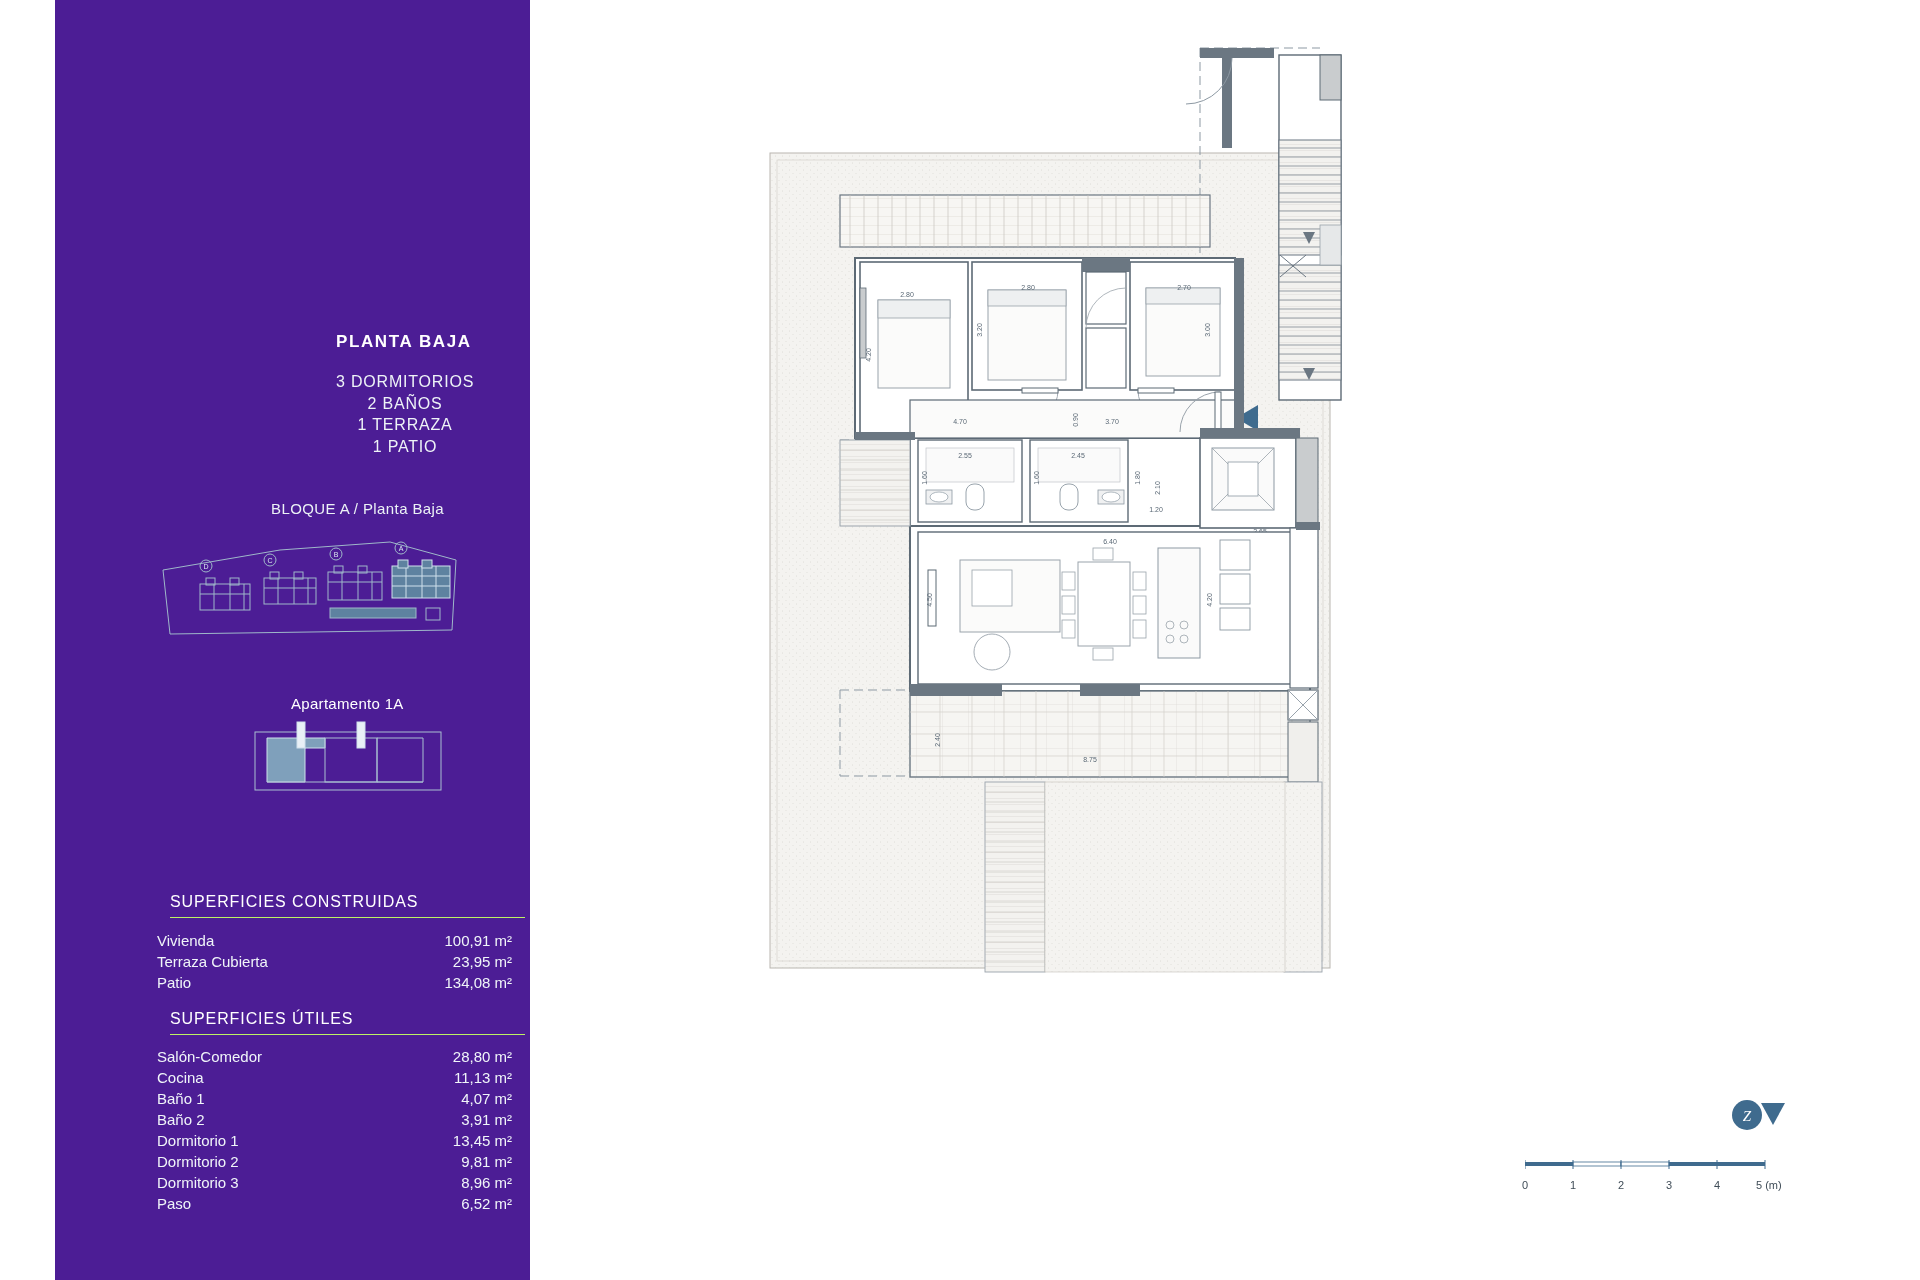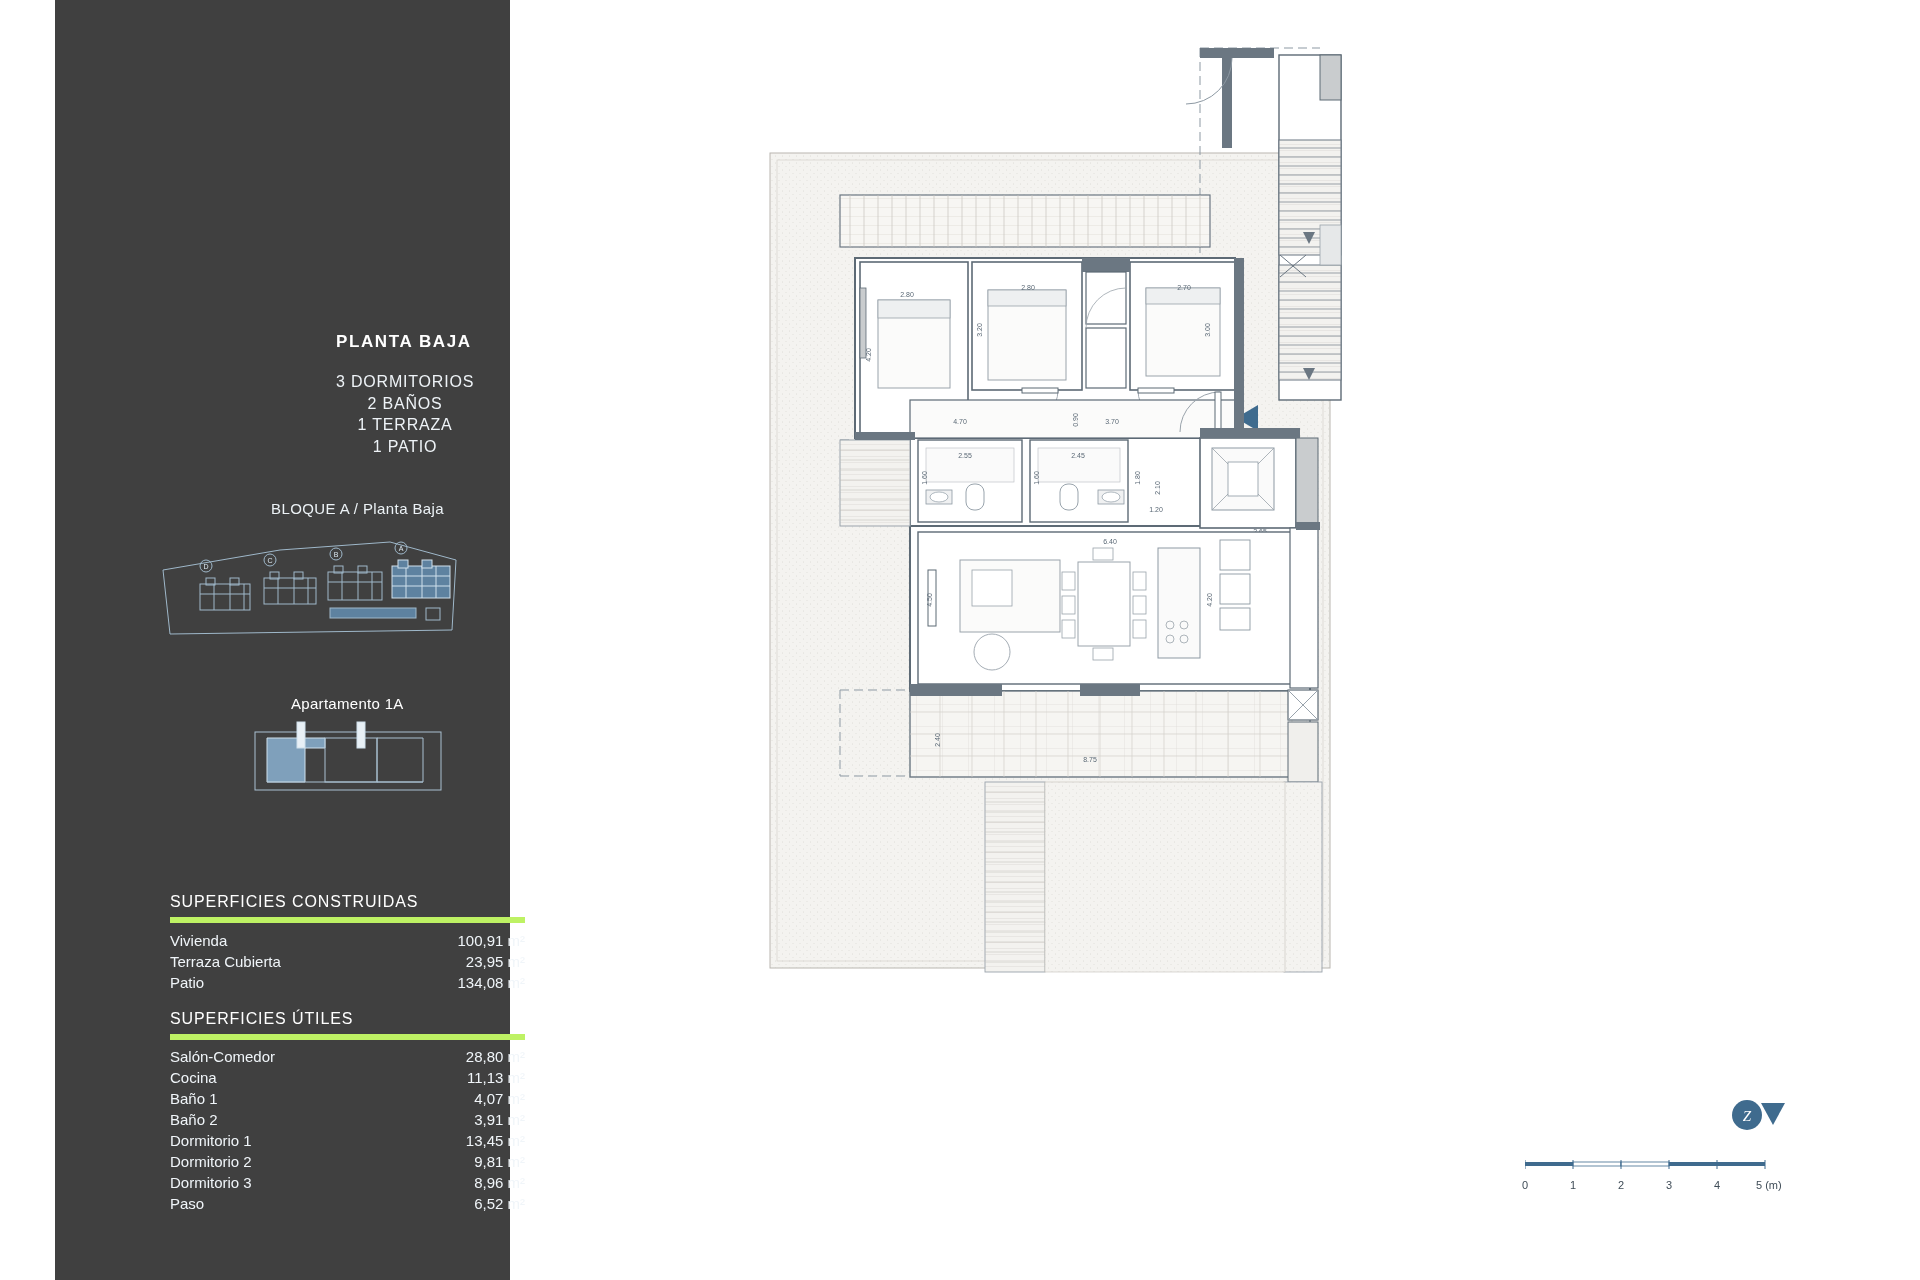--- a/index.html
+++ b/index.html
@@ -4,21 +4,21 @@
 <style>
   html,body{margin:0;padding:0;}
   body{
     width:1920px;height:1280px;background:#ffffff;
     font-family:"Liberation Sans", sans-serif;
     overflow:hidden;position:relative;
   }
   
   #sidebar{
     position:absolute;left:55px;top:0;width:455px;height:1280px;
-    background:#404040;color:#ffffff;
+    background:#4c1d95;color:#ffffff;padding-left:20px;
   }
   #sidebar-inner{position:absolute;left:0;top:0;width:455px;height:1280px;}
 
   .sb-title{
     position:absolute;left:281px;top:332px;
     font-size:17px;font-weight:bold;letter-spacing:1.6px;color:#ffffff;
   }
   .sb-list{position:absolute;left:281px;top:371px;font-size:16px;letter-spacing:.8px;line-height:21.5px;color:#eef3f7;}
   .sb-list div{white-space:nowrap;text-align:center;}
 
@@ -34,26 +34,26 @@
   .sb-apt-label{
     position:absolute;left:236px;top:695px;width:240px;
     font-size:15px;letter-spacing:.3px;color:#ffffff;
   }
   #apt-diagram{position:absolute;left:198px;top:718px;width:190px;height:85px;}
 
   
   .sec-head{
     position:absolute;left:115px;width:355px;
     font-size:16px;letter-spacing:.9px;color:#ffffff;
-    padding-bottom:6px;border-bottom:6px solid #bef264;
+    padding-bottom:6px;border-bottom:1px solid #bef264;
   }
   #head-construidas{top:893px;}
   #head-utiles{top:1010px;}
 
-  .area-table{position:absolute;left:115px;width:355px;font-size:15px;color:#f0f5f9;}
+  .area-table{position:absolute;left:102px;width:355px;font-size:15px;color:#f0f5f9;}
   #tbl-construidas{top:930px;}
   #tbl-utiles{top:1046px;}
   .area-row{display:flex;justify-content:space-between;line-height:21px;}
   .area-row .v{text-align:right;white-space:nowrap;}
 
   
   #plan{
     position:absolute;left:760px;top:0;width:1160px;height:1280px;
   }
   #plan svg{display:block;}

